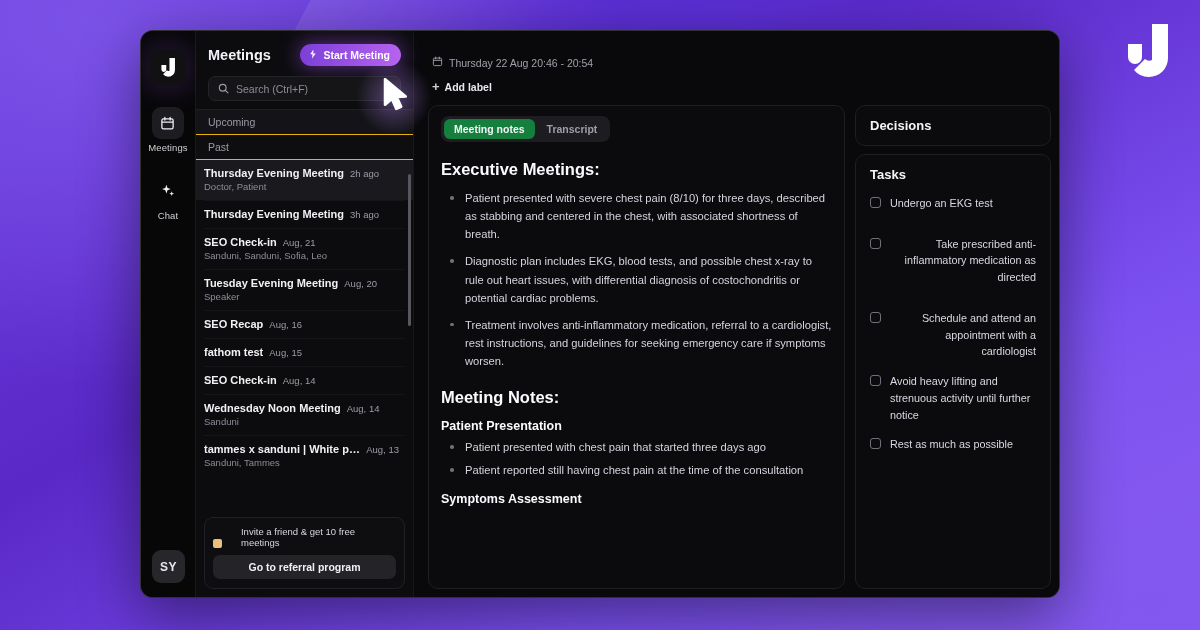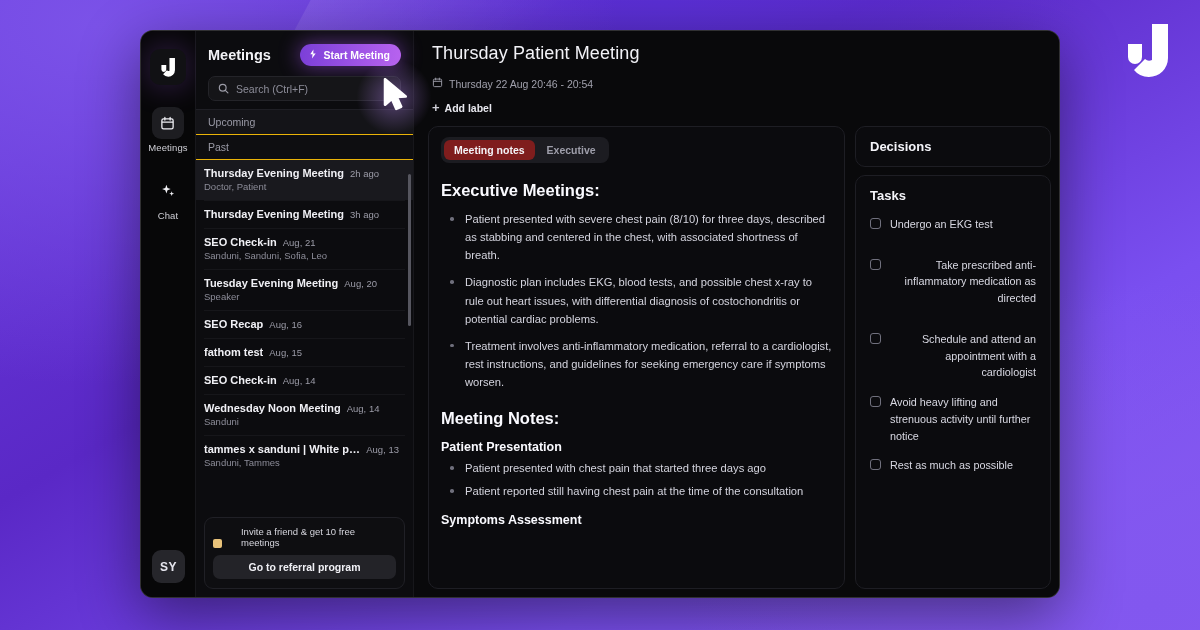--- a/index.html
+++ b/index.html
@@ -139,21 +139,21 @@
   .notes-card{
     flex:1; min-width:0; background:#0b0b0e; border:1px solid #1e1e24;
     border-radius:10px; padding:10px 12px 0 12px; overflow:hidden; position:relative;
   }
   .tabs{
     display:inline-flex; background:#1c1c21; border-radius:8px; padding:3px; gap:2px;
   }
   .tab{
     font-size:10.5px; font-weight:700; color:#9e9eaa; padding:4px 10px; border-radius:6px; cursor:pointer;
   }
-  .tab.active{ background:#7f1d1d; color:#f4f4f8; }
+  .tab.active{ background:#15803d; color:#f4f4f8; }
 
   .h1{ font-size:16.5px; font-weight:700; color:#fafaff; margin:18px 0 10px 0;}
   .h2{ font-size:12.5px; font-weight:700; color:#fafaff; margin:12px 0 5px 0;}
   ul.bul{ list-style:none; margin:0 0 0 2px; padding:0;}
   ul.bul li{
     position:relative; padding-left:22px; margin-bottom:9px;
     font-size:11.2px; line-height:1.62; color:#d4d4de;
   }
   ul.bul li::before{
     content:""; position:absolute; left:7px; top:7px; width:3.5px; height:3.5px;
@@ -337,21 +337,20 @@
         <span class="heart"></span>
         <span>Invite a friend &amp; get 10 free meetings</span>
       </div>
       <button class="ref-btn">Go to referral program</button>
     </div>
   </div>
 
   <div class="main-col">
 
     <div class="main-head">
-      <div class="meeting-title">Thursday Patient Meeting</div>
       <div class="meeting-when">
         <span>
           <svg viewBox="0 0 16 16" width="11" height="11" fill="none" stroke="#9a9aa6" stroke-width="1.4">
             <rect x="2" y="3" width="12" height="11" rx="1.8"></rect>
               <path d="M2 6.3 H14"></path>
             <path d="M5.3 1.6 V4.2 M10.7 1.6 V4.2" stroke-linecap="round"></path>
           </svg>
         </span>
         <span>Thursday 22 Aug 20:46 - 20:54</span>
       </div>
@@ -359,21 +358,21 @@
         <span class="plus">+</span>
         <span>Add label</span>
       </div>
     </div>
 
     <div class="body-row">
 
       <div class="notes-card">
         <div class="tabs">
           <div class="tab active">Meeting notes</div>
-          <div class="tab">Executive</div>
+          <div class="tab">Transcript</div>
         </div>
 
         <div class="h1">Executive Meetings:</div>
         <ul class="bul" id="exec-bullets">
             <li>Patient presented with severe chest pain (8/10) for three days, described as stabbing and centered in the chest, with associated shortness of breath.</li>
             <li>Diagnostic plan includes EKG, blood tests, and possible chest x-ray to rule out heart issues, with differential diagnosis of costochondritis or potential cardiac problems.</li>
             <li>Treatment involves anti-inflammatory medication, referral to a cardiologist, rest instructions, and guidelines for seeking emergency care if symptoms worsen.</li>
           </ul>
 
         <div class="h1">Meeting Notes:</div>

